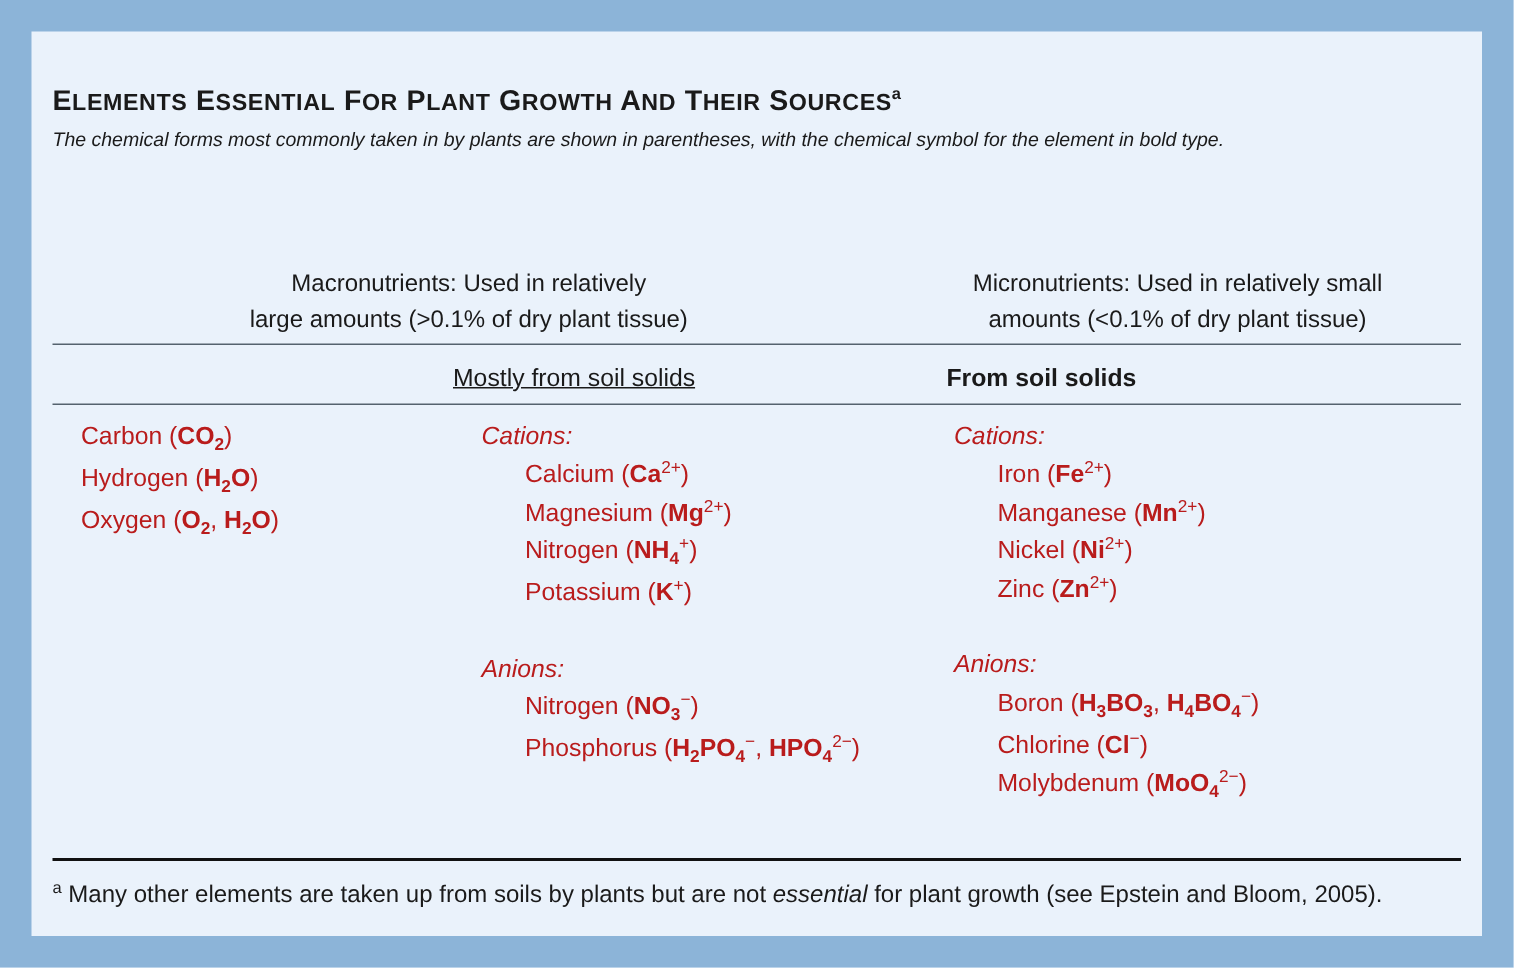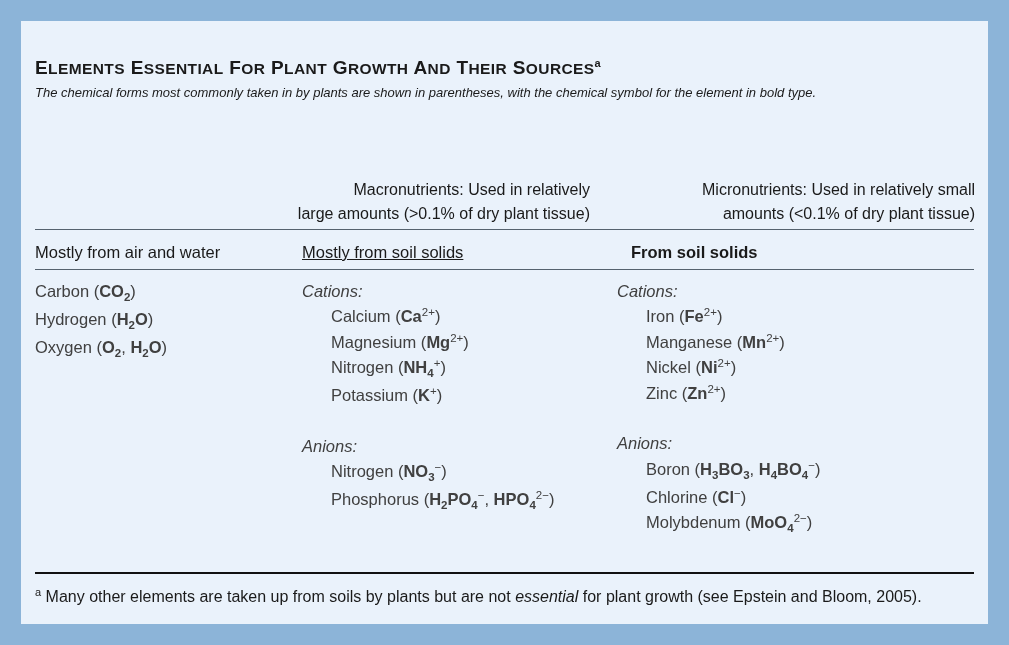--- a/index.html
+++ b/index.html
@@ -61,21 +61,21 @@
     line-height: 1.52;
     color: #1a1a1a;
   }
 
   
   .group-head {
     position: absolute;
     top: 157px;
     font-size: 16px;
     line-height: 1.5;
-    text-align: right;
+    text-align: center;
     color: #1a1a1a;
   }
   #group-macro { left: 0px;   width: 555px; }
   #group-micro { left: 560px; width: 380px; }
 
   
   .rule {
     position: absolute;
     left: 0;
     width: 939px;
@@ -101,21 +101,22 @@
   #sub-1 { left: 0px; }
   #sub-2 { left: 267px; text-decoration: underline; }
   #sub-3 { left: 596px; font-weight: bold; }
 
   
   .col {
     position: absolute;
     top: 258px;
     font-size: 16.5px;
     line-height: 1.545;
-    color: #404040;
+    color: #b91c1c;
+    margin-left: 19px;
   }
   #col-1 { left: 0px;   width: 250px; }
   #col-2 { left: 267px; width: 300px; }
   #col-3 { left: 582px; width: 350px; }
 
   .grp-label {
     font-style: italic;
     white-space: nowrap;
   }
   .item {
@@ -165,21 +166,20 @@
         <div>Macronutrients: Used in relatively</div>
         <div>large amounts (&gt;0.1% of dry plant tissue)</div>
       </div>
     <div class="group-head" id="group-micro">
         <div>Micronutrients: Used in relatively small</div>
         <div>amounts (&lt;0.1% of dry plant tissue)</div>
       </div>
 
     <div class="rule" id="rule-1"></div>
 
-    <div class="sub-head" id="sub-1">Mostly from air and water</div>
     <div class="sub-head" id="sub-2">Mostly from soil solids</div>
     <div class="sub-head" id="sub-3">From soil solids</div>
 
     <div class="rule" id="rule-2"></div>
 
     <div class="col" id="col-1">
         <div class="plain-item">Carbon (<b>CO<sub>2</sub></b>)</div>
         <div class="plain-item">Hydrogen (<b>H<sub>2</sub>O</b>)</div>
         <div class="plain-item">Oxygen (<b>O<sub>2</sub></b>, <b>H<sub>2</sub>O</b>)</div>
       </div>

